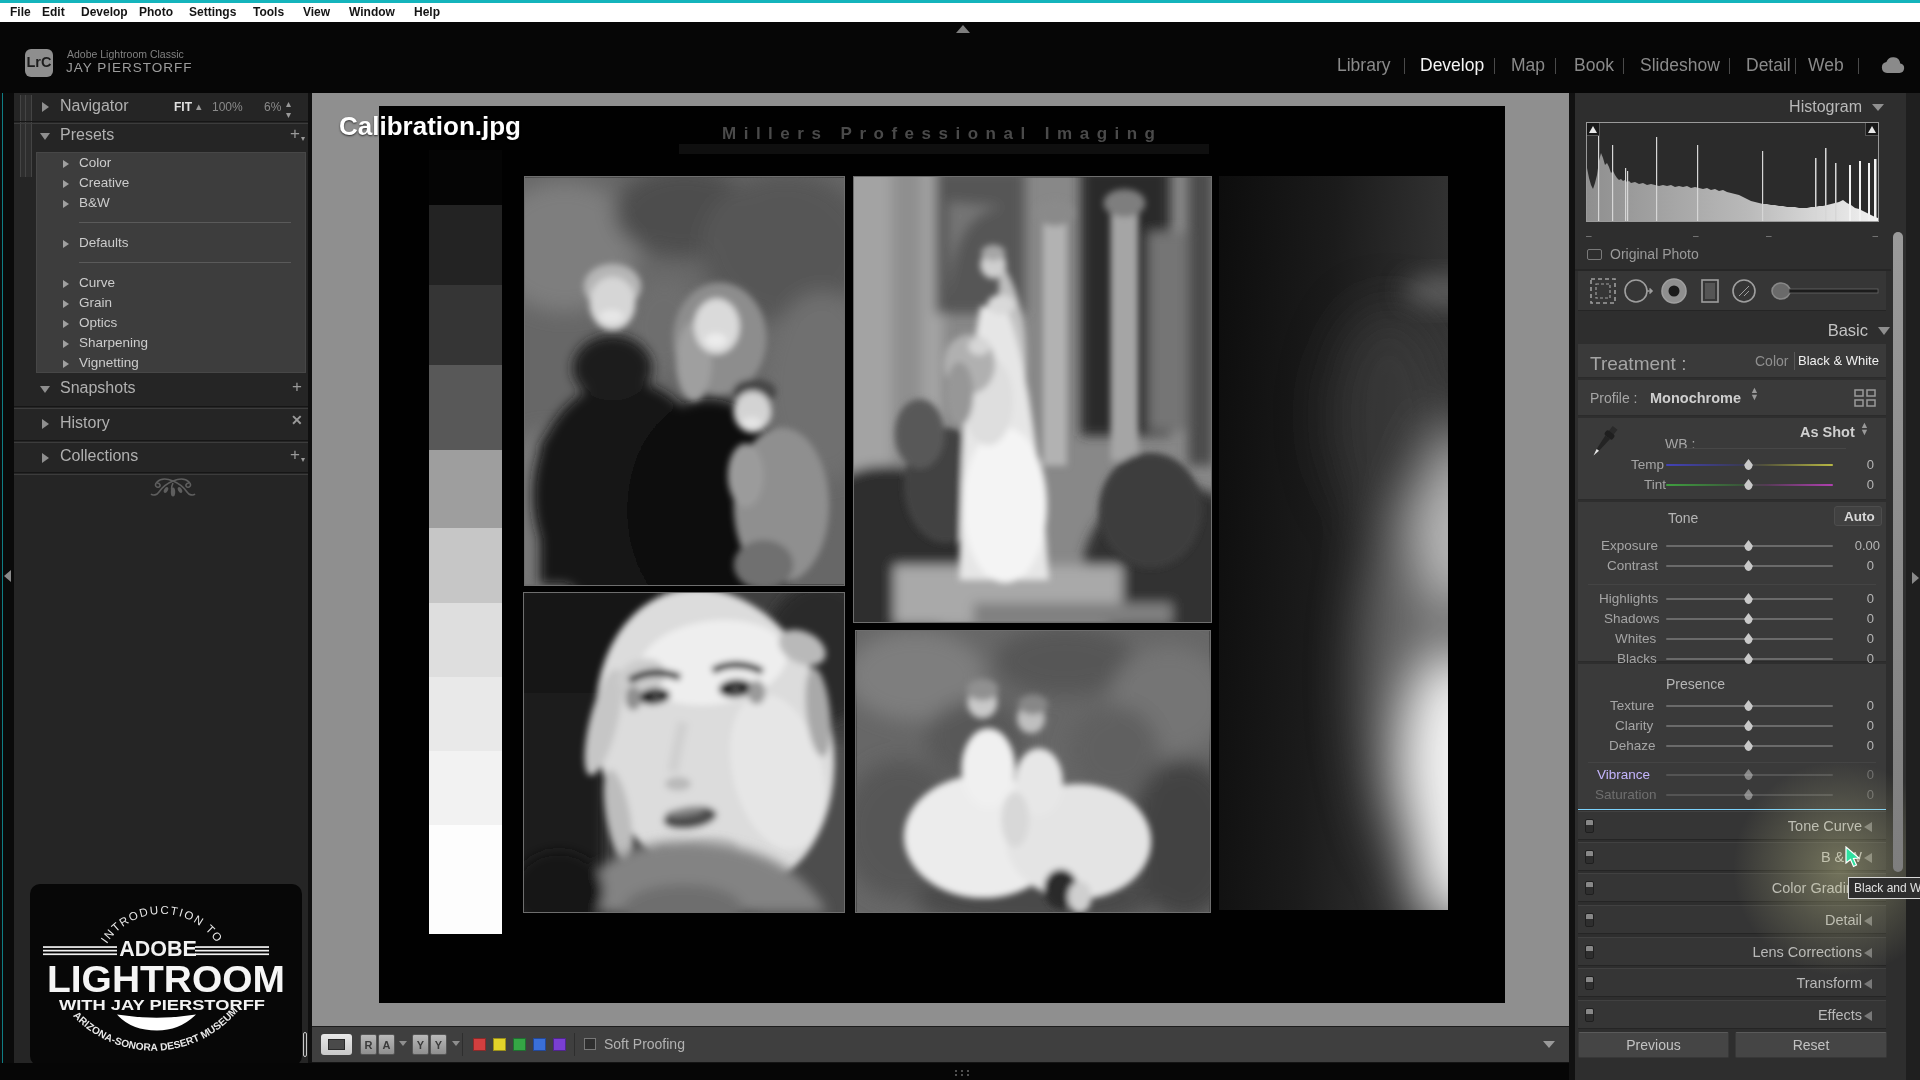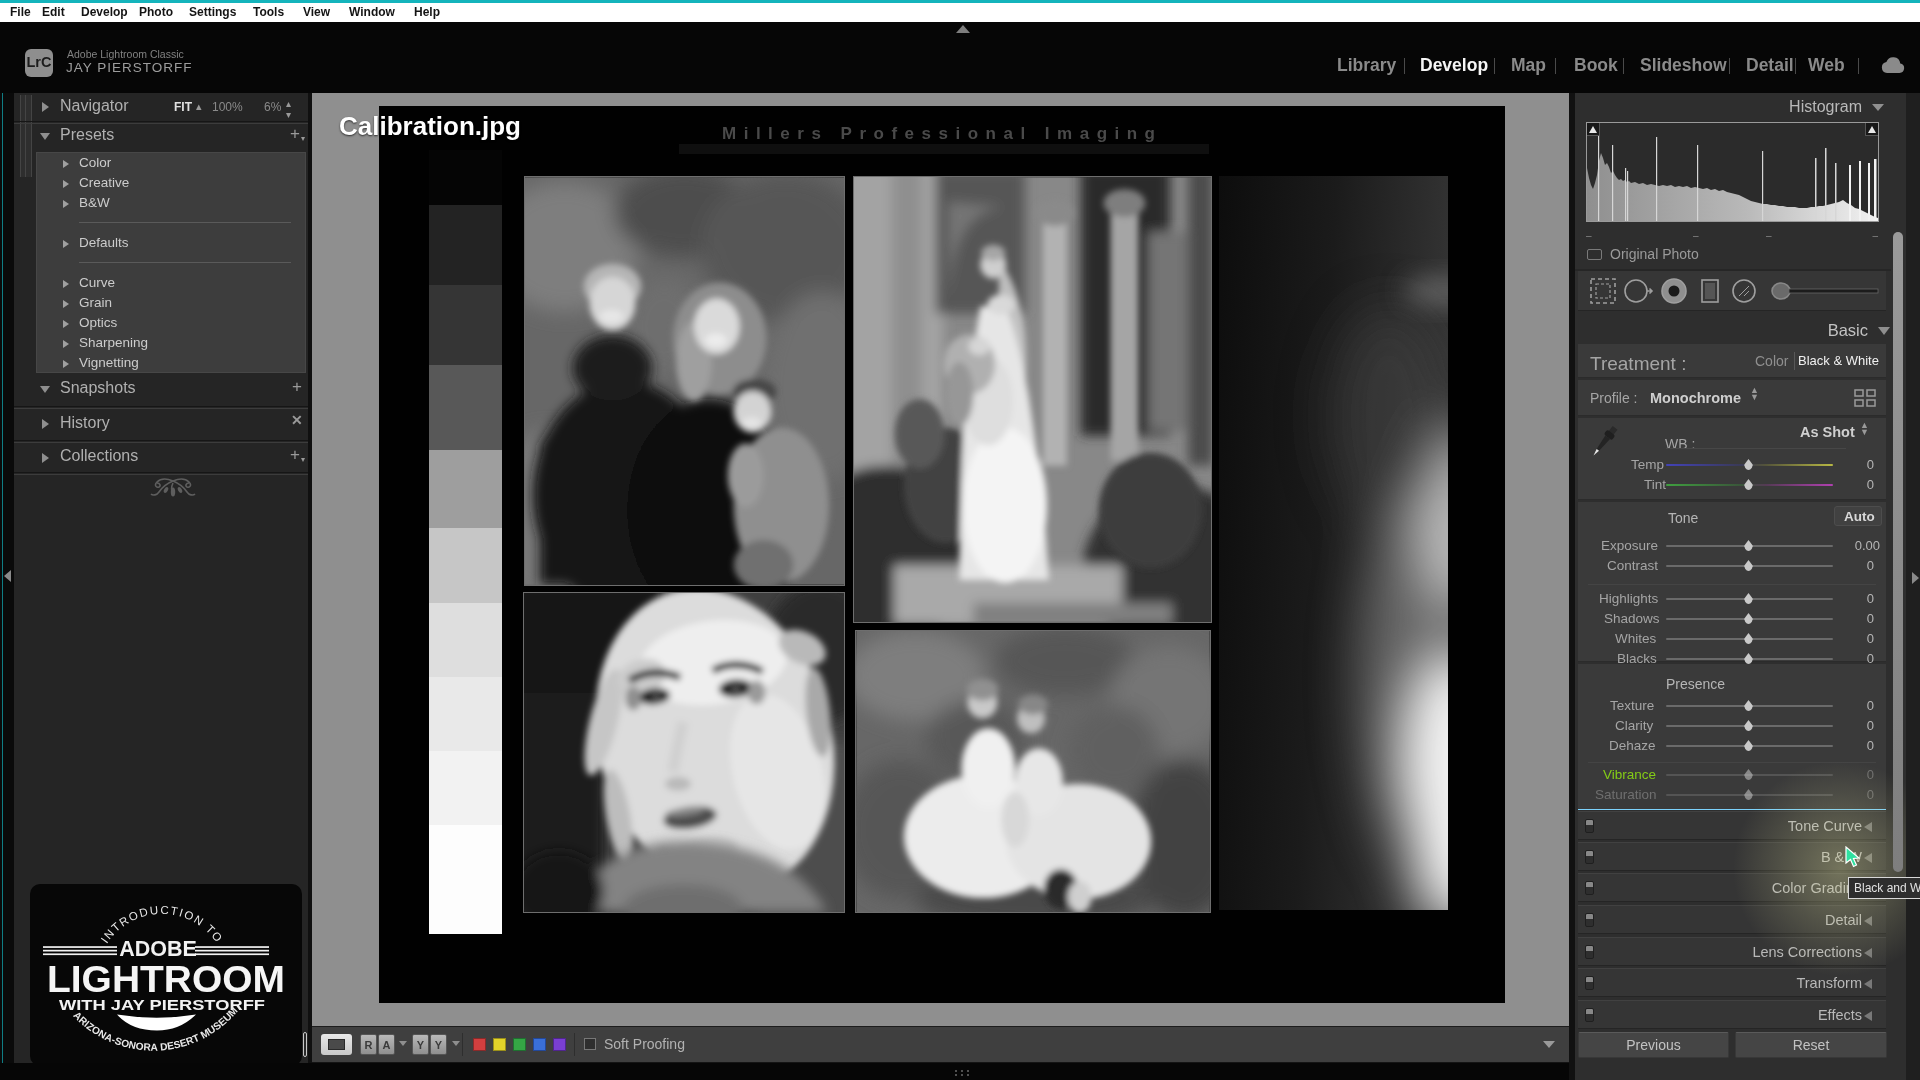--- a/index.html
+++ b/index.html
@@ -10,21 +10,21 @@
   #tealbar { left:0; top:0; width:1920px; height:3px; background:#14b4bc; }
   #menubar { left:0; top:3px; width:1920px; height:19px; background:#fff; color:#141414;
              font-size:12px; font-weight:600; }
   #menubar span { position:absolute; top:2px; }
   #header { left:0; top:22px; width:1920px; height:71px; background:#060606; }
   #lrc { left:25px; top:49px; width:28px; height:28px; background:#8e8e8e; border-radius:6px;
          color:#1c1c1c; font-size:14.5px; font-weight:700; text-align:center; line-height:27px; }
   #alc { left:67px; top:48px; font-size:10.5px; color:#828282; }
   #jay { left:66px; top:60px; font-size:13.5px; color:#9d9d9d; letter-spacing:1px; }
   #modules { left:1330px; top:55px; width:590px; height:24px; color:#8a8a8a; font-size:17.5px; }
-  #modules span { position:absolute; top:0;font-weight:bold; }
+  #modules span { position:absolute; top:0; }
   .mdiv { position:absolute; top:3px; width:1px; height:16px; background:#4a4a4a; }
   #toptri { left:956px; top:25px; width:0; height:0; border-left:7px solid transparent;
             border-right:7px solid transparent; border-bottom:8px solid #7d7d7d; }
   
   #lgutter { left:0; top:93px; width:14px; height:987px; background:#0a0a0a; }
   #lteal { left:2px; top:93px; width:1px; height:987px; background:#0f7d84; }
   #lpanel { left:14px; top:93px; width:294px; height:987px; background:#252525; }
   #ldivider { left:308px; top:93px; width:4px; height:987px; background:#101010; }
   #larrow { left:4px; top:570px; width:0; height:0; border-top:6px solid transparent;
             border-bottom:6px solid transparent; border-right:7px solid #8a8a8a; }
@@ -598,21 +598,21 @@
     <div class="val" style="right:12px;top:34px">0</div>
     <div class="lab" style="left:37px;top:54px">Clarity</div>
     <div class="slider" style="left:88px;top:61px;width:167px"></div>
     <div class="thumb" style="left:166px;top:56px"></div>
     <div class="val" style="right:12px;top:54px">0</div>
     <div class="lab" style="left:31px;top:74px">Dehaze</div>
     <div class="slider" style="left:88px;top:81px;width:167px"></div>
     <div class="thumb" style="left:166px;top:76px"></div>
     <div class="val" style="right:12px;top:74px">0</div>
     <div style="position:absolute;left:10px;top:98px;width:288px;height:1px;background:#444"></div>
-    <div class="lab" style="left:25px;top:103px;color:#84cc16">Vibrance</div>
+    <div class="lab" style="left:19px;top:103px;color:#c4b5fd">Vibrance</div>
     <div class="slider" style="left:88px;top:110px;width:167px;opacity:.55"></div>
     <div class="thumb" style="left:166px;top:105px;opacity:.55"></div>
     <div class="val" style="right:12px;top:103px;color:#6f6f6f">0</div>
     <div class="lab" style="left:17px;top:123px;color:#6f6f6f">Saturation</div>
     <div class="slider" style="left:88px;top:130px;width:167px;opacity:.55"></div>
     <div class="thumb" style="left:166px;top:125px;opacity:.55"></div>
     <div class="val" style="right:12px;top:123px;color:#6f6f6f">0</div>
   </div>
 
   <div class="phead" style="top:718px">

